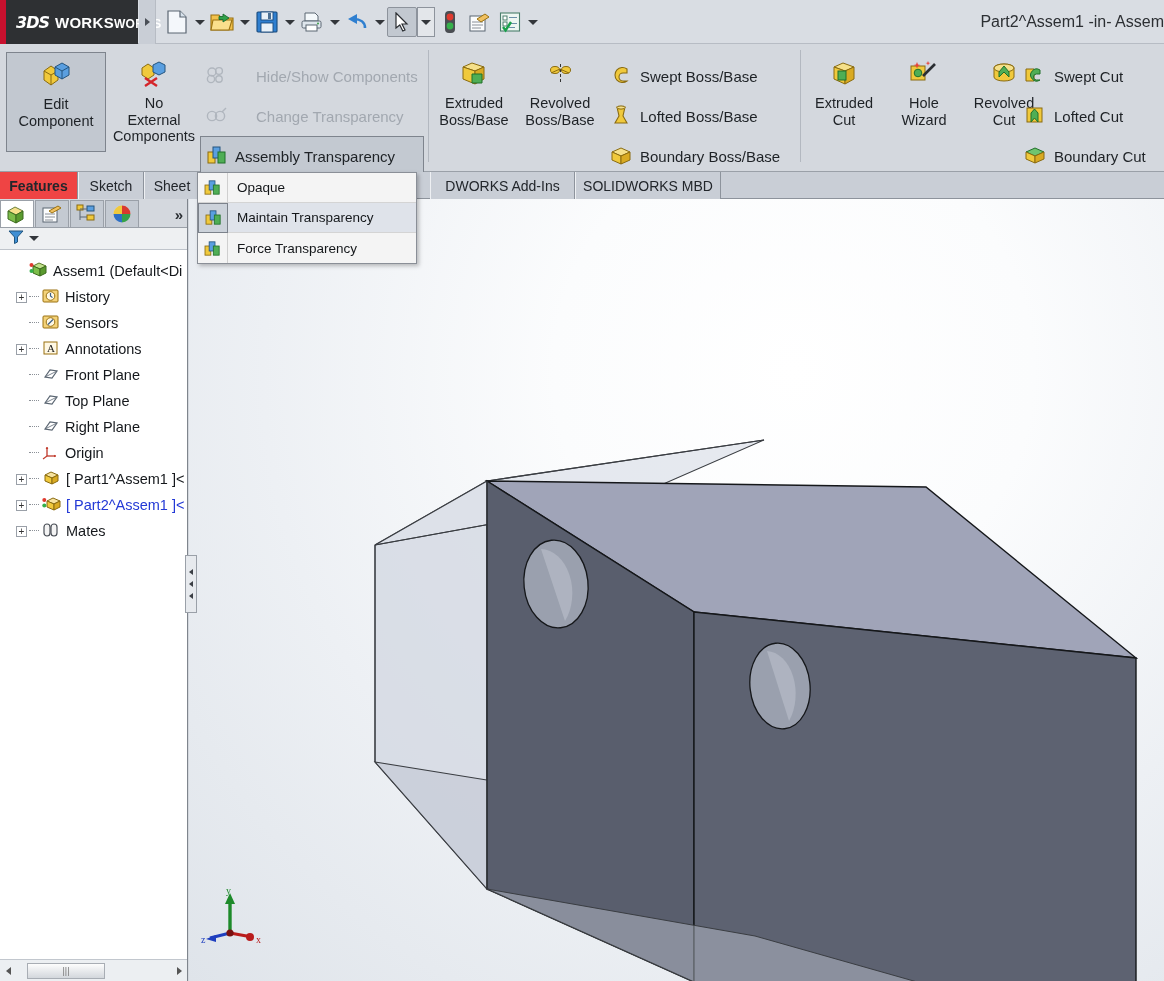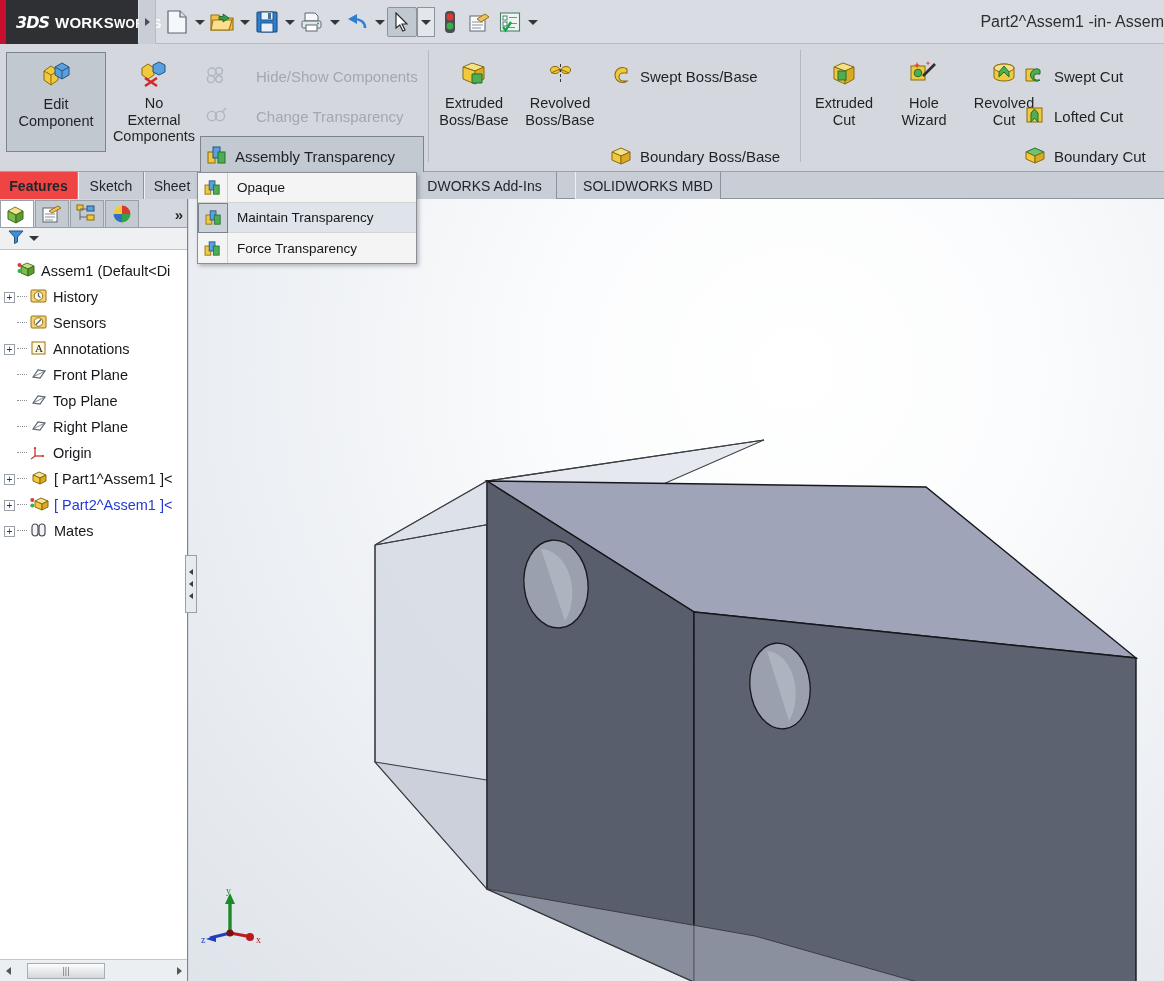--- a/index.html
+++ b/index.html
@@ -133,21 +133,21 @@
     border: 1px solid #9aa0a8; border-bottom: none; background: #c4cad2; margin-right: 1px;
   }
   .tt.active { background: #ffffff; }
   .tt-more {
     position: absolute; right: 4px; bottom: 4px; font-size: 15px; font-weight: bold; color: #2b2f34;
   }
   .filter-bar {
     height: 22px; background: #eef0f2; border-bottom: 1px solid #bfc4cb;
     display: flex; align-items: center; padding-left: 8px; gap: 5px;
   }
-  .tree-body { padding: 8px 0 0 4px; font-size: 14.5px; color: #15181c; }
+  .tree-body { padding: 8px 0 0 16px; font-size: 14.5px; color: #15181c; }
   .tnode { display: flex; align-items: center; height: 26px; white-space: nowrap; }
   .expander {
     width: 11px; height: 11px; border: 1px solid #9aa0a8; background: #fff;
     display: flex; align-items: center; justify-content: center;
     font-size: 10px; line-height: 9px; color: #333; margin-right: 2px; flex: 0 0 auto;
   }
   .expander.blank { border: none; background: transparent; }
   .dots { width: 13px; height: 26px; flex: 0 0 auto; display:flex; align-items:center; }
   .dots::before { content:""; display:block; width: 10px; height:1px; border-top: 1px dotted #8b9097; }
   .tnode .tlabel { margin-left: 5px; }
@@ -410,20 +410,29 @@
 
     <div class="rgroup" style="left:604px;width:196px;">
       <div class="row-btn" style="position:absolute;left:0px;top:12px;">
         <span class="ic">
           <svg width="22" height="20" viewBox="0 0 22 20">
               <path d="M17 4a7.5 7.5 0 1 0 0 12h-4a4 4 0 1 1 0-8h4z" fill="#f0c93c" stroke="#8a6b10" stroke-width="1.1"></path>
             </svg>
         </span>
         <span>Swept Boss/Base</span>
       </div>
+      <div class="row-btn" style="position:absolute;left:0px;top:52px;">
+        <span class="ic">
+          <svg width="22" height="20" viewBox="0 0 22 20">
+              <path d="M7 2h8l-2 9 4 7H5l4-7z" fill="#f0c93c" stroke="#8a6b10" stroke-width="1.1"></path>
+              <ellipse cx="11" cy="2.5" rx="4" ry="1.6" fill="#f5e08a" stroke="#8a6b10"></ellipse>
+            </svg>
+        </span>
+        <span>Lofted Boss/Base</span>
+      </div>
       <div class="row-btn" style="position:absolute;left:0px;top:92px;">
         <span class="ic">
           <svg width="22" height="20" viewBox="0 0 22 20">
               <path d="M2 7l9-4 9 4-9 4z" fill="#f5e08a" stroke="#8a6b10"></path>
               <path d="M2 7v8l9 4v-8z" fill="#f0c93c" stroke="#8a6b10"></path>
               <path d="M11 11l9-4v8l-9 4z" fill="#d9aa22" stroke="#8a6b10"></path>
             </svg>
         </span>
         <span>Boundary Boss/Base</span>
       </div>
@@ -499,21 +508,21 @@
         </span>
         <span>Boundary Cut</span>
       </div>
     </div>
   </div>
 
   <div class="tabrow">
     <div class="tab active" style="left:0px;width:78px;">Features</div>
     <div class="tab" style="left:78px;width:66px;">Sketch</div>
     <div class="tab" style="left:144px;width:56px;">Sheet </div>
-    <div class="tab" style="left:412px;width:145px;">DWORKS Add-Ins</div>
+    <div class="tab" style="left:430px;width:145px;">DWORKS Add-Ins</div>
     <div class="tab" style="left:575px;width:146px;">SOLIDWORKS MBD</div>
 
     <div class="viewtools">
       <div class="vt">
         <svg width="22" height="20" viewBox="0 0 22 20">
             <circle cx="9" cy="8" r="6" fill="#dfe6ee" stroke="#5b6672" stroke-width="1.4"></circle>
             <path d="M13.5 12.5l6 6" stroke="#4a5560" stroke-width="2.6"></path>
             <circle cx="9" cy="8" r="2.4" fill="#8d959e"></circle>
           </svg>
       </div>

